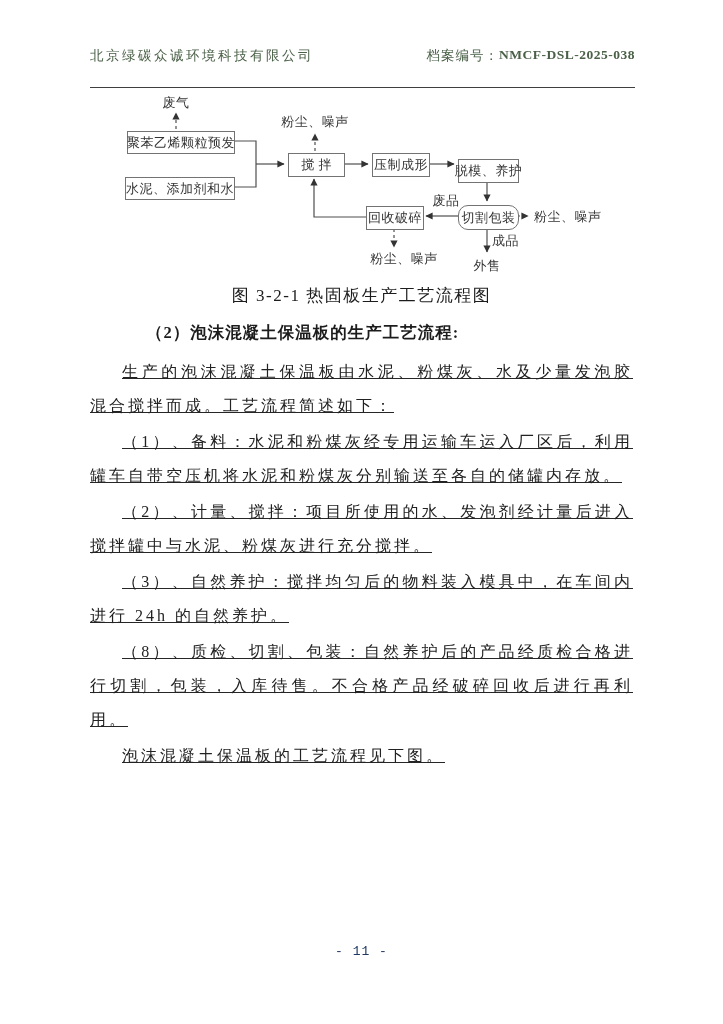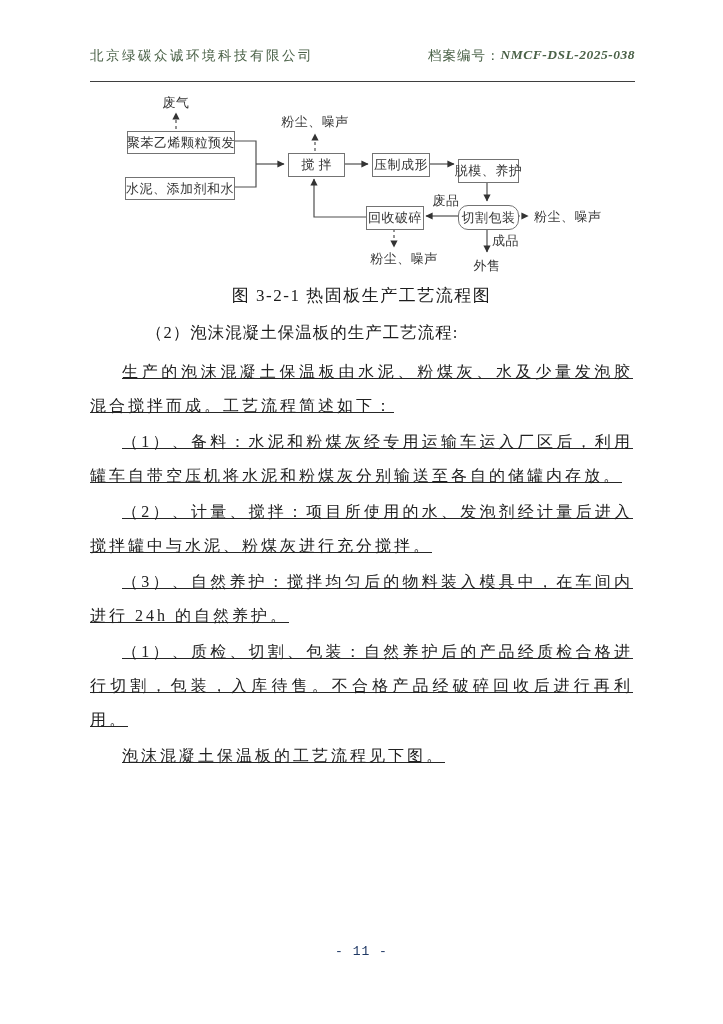--- a/index.html
+++ b/index.html
@@ -6,45 +6,45 @@
   .page{
     position:relative;width:723px;height:1024px;background:#ffffff;
     margin:0 auto;overflow:hidden;
     font-family:"Liberation Serif","DejaVu Serif",serif;color:#262626;
   }
   
   .header{
     position:absolute;top:47px;left:90px;right:88px;
     display:flex;justify-content:space-between;align-items:baseline;
     font-size:13.5px;color:#4a6147;
-    border-bottom:1.5px solid #3f3f3f;padding-bottom:16px;
+    border-bottom:1.5px solid #3f3f3f;padding-bottom:22px;
   }
   .header .company{letter-spacing:2.5px;}
   .header .archive{display:flex;letter-spacing:1px;}
-  .header .archive .num{letter-spacing:0.5px;font-weight:600;font-style:italic;}
+  .header .archive .num{letter-spacing:0.5px;font-weight:600;}
   
   .flow{position:absolute;top:88px;left:0;width:723px;height:196px;}
   .flow svg{position:absolute;top:0;left:0;}
   .fbox{
     position:absolute;border:1px solid #737373;background:#fff;
     display:flex;align-items:center;justify-content:center;
     font-size:13px;color:#333;white-space:nowrap;letter-spacing:0.5px;
   }
   .flabel{
     position:absolute;font-size:13px;color:#333;white-space:nowrap;letter-spacing:0.5px;
   }
   .flabel.center{transform:translateX(-50%);}
   
   .caption{
     position:absolute;top:284px;left:0;width:100%;text-align:center;
     font-weight:400;font-size:17px;color:#1c1c1c;letter-spacing:1.5px;
   }
   .section-heading{
     position:absolute;top:322px;left:146px;right:76px;
-    font-weight:400;font-size:16.5px;color:#1c1c1c;letter-spacing:1px;
+    font-weight:700;font-size:16.5px;color:#1c1c1c;letter-spacing:1px;
   }
   .body-text{position:absolute;top:355px;left:90px;width:543px;text-decoration:underline;}
   .body-text p{
     margin:0 0 2px 0;text-indent:2em;text-align:justify;
     font-size:16px;line-height:34px;letter-spacing:3px;color:#222;
   }
   
   .footer{
     position:absolute;top:944px;left:0;width:100%;text-align:center;
     font-size:13px;color:#1f3864;letter-spacing:1px;font-family:Liberation Mono, monospace;
@@ -120,19 +120,19 @@
 
   <div class="caption">图 3-2-1 热固板生产工艺流程图</div>
 
   <div class="section-heading">（2）泡沫混凝土保温板的生产工艺流程:</div>
 
   <div class="body-text">
     <p>生产的泡沫混凝土保温板由水泥、粉煤灰、水及少量发泡胶混合搅拌而成。工艺流程简述如下：</p>
     <p>（1）、备料：水泥和粉煤灰经专用运输车运入厂区后，利用罐车自带空压机将水泥和粉煤灰分别输送至各自的储罐内存放。</p>
     <p>（2）、计量、搅拌：项目所使用的水、发泡剂经计量后进入搅拌罐中与水泥、粉煤灰进行充分搅拌。</p>
     <p>（3）、自然养护：搅拌均匀后的物料装入模具中，在车间内进行 24h 的自然养护。</p>
-    <p>（1）、质检、切割、包装：自然养护后的产品经质检合格进行切割，包装，入库待售。不合格产品经破碎回收后进行再利用。</p>
+    <p>（8）、质检、切割、包装：自然养护后的产品经质检合格进行切割，包装，入库待售。不合格产品经破碎回收后进行再利用。</p>
     <p>泡沫混凝土保温板的工艺流程见下图。</p>
   </div>
 
   <div class="footer">- 11 -</div>
 
 </div>
 
 </body></html>

